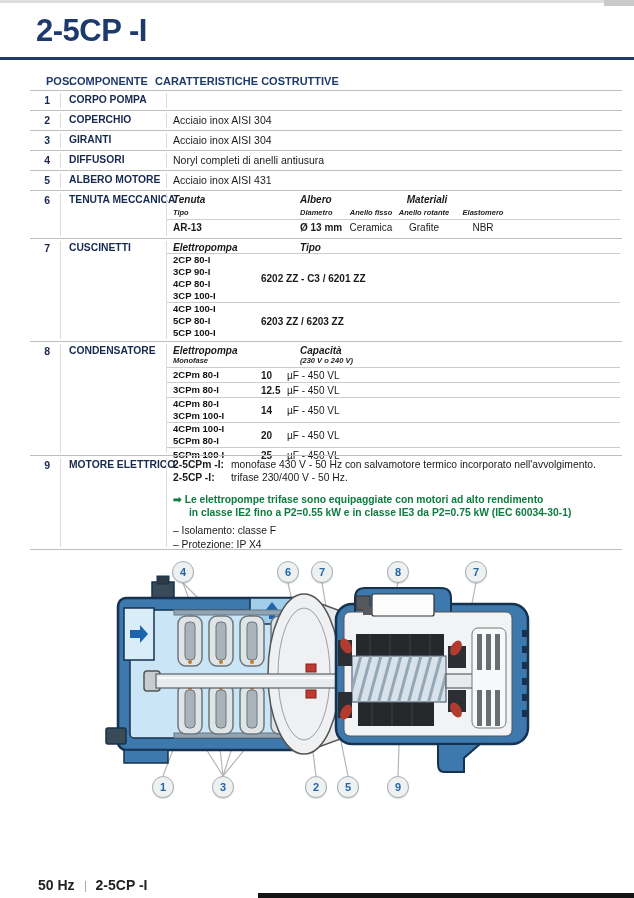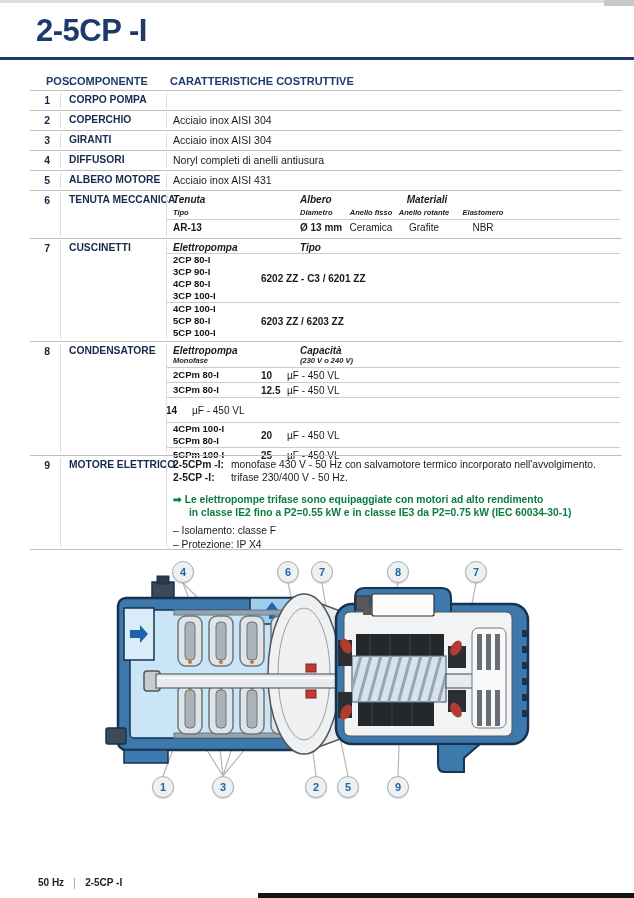--- a/index.html
+++ b/index.html
@@ -13,21 +13,21 @@
   .top-strip{position:absolute;top:0;left:0;width:634px;height:3px;background:#dedede;}
   .top-right-box{position:absolute;top:0;left:604px;width:30px;height:6px;background:#c9c9c9;}
 
   .title{position:absolute;top:13px;left:36px;margin:0;font-size:31px;font-weight:bold;
          color:#1d3a6c;letter-spacing:-0.5px;}
   .title-rule{position:absolute;top:57px;left:0;width:634px;height:3px;background:#1d3a6c;}
 
   .spec-table{position:absolute;top:72px;left:30px;width:592px;font-size:10.5px;}
   .thead{position:relative;height:18px;}
   .thead span{position:absolute;top:3px;font-weight:bold;color:#1d3a6c;font-size:11px;}
-  .h-pos{left:16px;} .h-comp{left:39px;} .h-char{left:140px;}
+  .h-pos{left:16px;} .h-comp{left:39px;} .h-char{left:125px;}
 
   .row{position:relative;border-top:1px solid #bfbfbf;}
   .row::before{content:"";position:absolute;left:30px;top:2px;bottom:2px;width:1px;background:#dcdcdc;}
   .row::after{content:"";position:absolute;left:136px;top:2px;bottom:2px;width:1px;background:#dcdcdc;}
   .spec-table{border-bottom:1px solid #bfbfbf;}
   .pos{position:absolute;left:0;top:3px;width:20px;text-align:right;font-weight:bold;color:#16294e;}
   .comp{position:absolute;left:39px;top:3px;font-weight:bold;color:#16294e;font-size:10.3px;}
   .desc{position:absolute;left:136px;right:2px;top:0;bottom:0;box-sizing:border-box;}
   .desc .txt{position:absolute;left:7px;top:3px;}
   .r-simple{height:19px;}
@@ -70,21 +70,21 @@
   .dashes div{margin-top:1px;}
 
   
   .diagram{position:absolute;left:100px;top:552px;width:440px;height:250px;}
   .callout{position:absolute;width:22px;height:22px;border-radius:50%;
     background:#eef1f2;border:1px solid #a9aeb1;box-sizing:border-box;
     color:#2366a8;font-size:11px;font-weight:bold;text-align:center;line-height:20px;
     box-shadow:0 1px 1px rgba(0,0,0,.15);}
 
   
-  .footer{position:absolute;left:38px;top:877px;font-size:10px;font-weight:bold;color:#222;}
+  .footer{position:absolute;left:38px;top:877px;font-size:14px;font-weight:bold;color:#222;}
   .footer .sep{display:inline-block;width:1px;height:11px;background:#aaaaaa;
     vertical-align:middle;margin:0 10px;}
   .bottom-bar{position:absolute;left:258px;top:893px;width:376px;height:5px;background:#141414;}
 </style>
 </head>
 <body>
 
 <div class="top-strip"></div>
 <div class="top-right-box"></div>
 
@@ -200,20 +200,24 @@
         <span class="unit">µF - 450 VL</span>
       </div>
       <div class="crow h13">
         <div class="models">
             <span>3CPm 80-I</span>
           </div>
         <span class="num">12.5</span>
         <span class="unit">µF - 450 VL</span>
       </div>
       <div class="crow h24">
+        <div class="models">
+          <span>4CPm 80-I</span>
+          <span>3CPm 100-I</span>
+        </div>
         <span class="num">14</span>
         <span class="unit">µF - 450 VL</span>
       </div>
       <div class="crow h24">
         <div class="models">
           <span>4CPm 100-I</span>
           <span>5CPm 80-I</span>
         </div>
         <span class="num">20</span>
         <span class="unit">µF - 450 VL</span>

